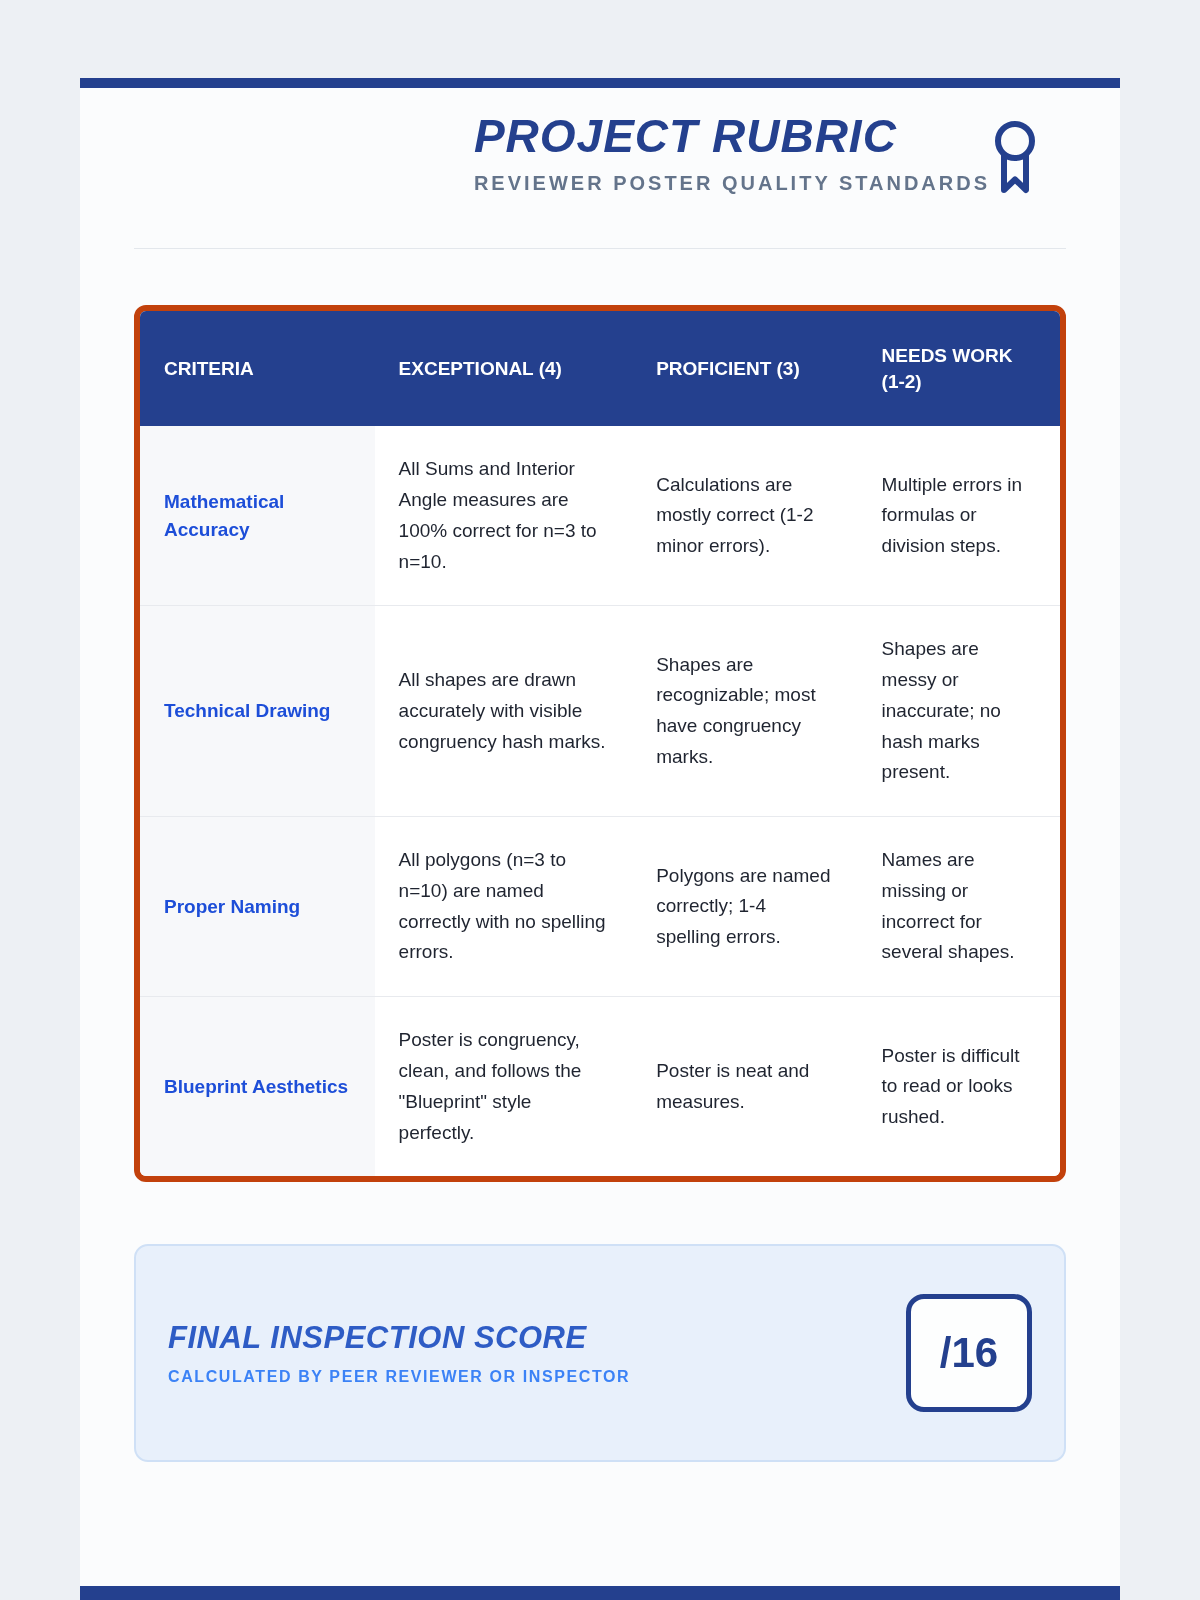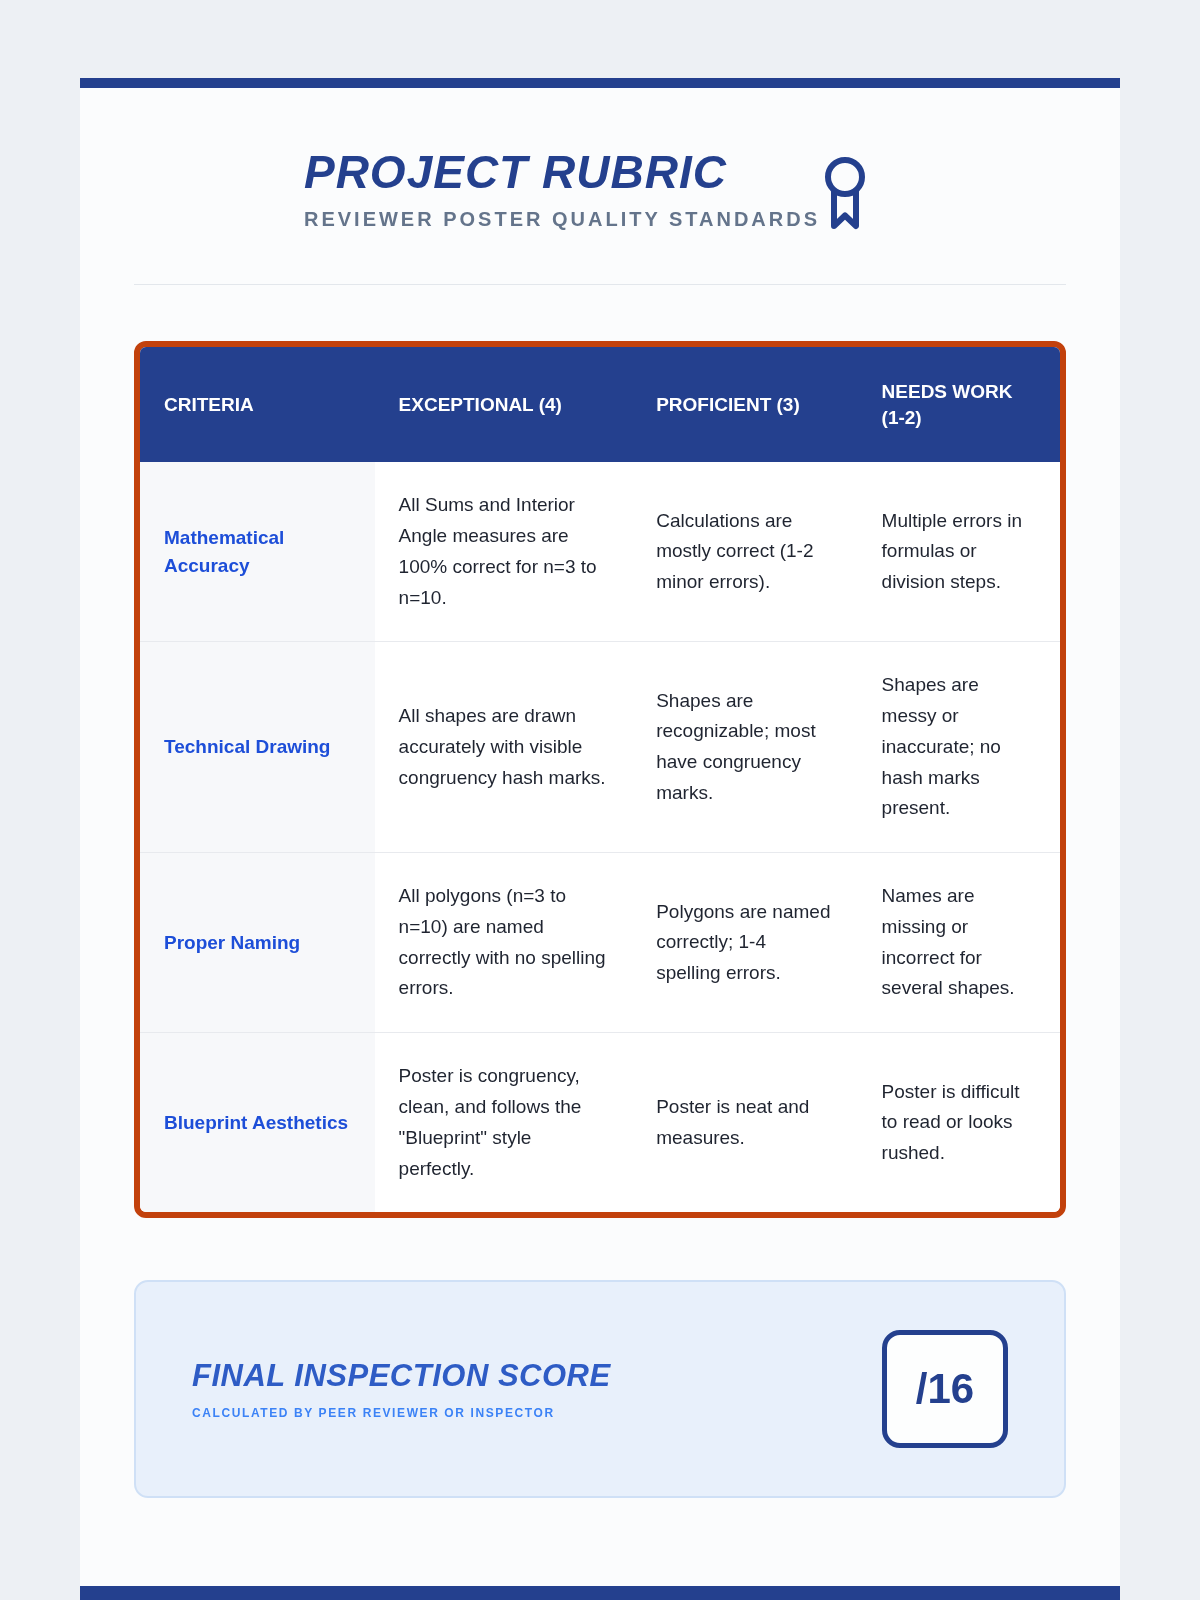--- a/index.html
+++ b/index.html
@@ -23,23 +23,23 @@
     height: 1522px;
     background: #fbfcfd;
     border-top: 10px solid #24408e;
     border-bottom: 14px solid #24408e;
     padding: 0 54px;
   }
 
   
   .doc-header {
     display: flex;
-    justify-content: center;
+    justify-content: flex-end;
     align-items: flex-start;
-    margin-top: 60px;
+    margin-top: 24px;
   }
   .doc-title {
     font-size: 46px;
     font-weight: 800;
     font-style: italic;
     color: #24408e;
     letter-spacing: 1px;
     line-height: 1.05;
   }
   .doc-subtitle {
@@ -95,35 +95,35 @@
     color: #1d4ed8;
     line-height: 1.45;
   }
 
   
   .score-panel {
     margin-top: 62px;
     background: #e8f0fb;
     border: 2px solid #cfe0f6;
     border-radius: 14px;
-    padding: 48px 56px;
+    padding: 48px 32px;
     display: flex;
     justify-content: space-between;
     align-items: center;
   }
   .score-title {
     font-size: 31px;
     font-weight: 800;
     font-style: italic;
     color: #2e5cc5;
     letter-spacing: 0.5px;
   }
   .score-subtitle {
     margin-top: 12px;
-    font-size: 12px;
+    font-size: 16px;
     font-weight: 700;
     letter-spacing: 1.6px;
     color: #3b82f6;
   }
   .score-box {
     min-width: 126px;
     height: 118px;
     background: #fdfefe;
     border: 5px solid #24408e;
     border-radius: 18px;

